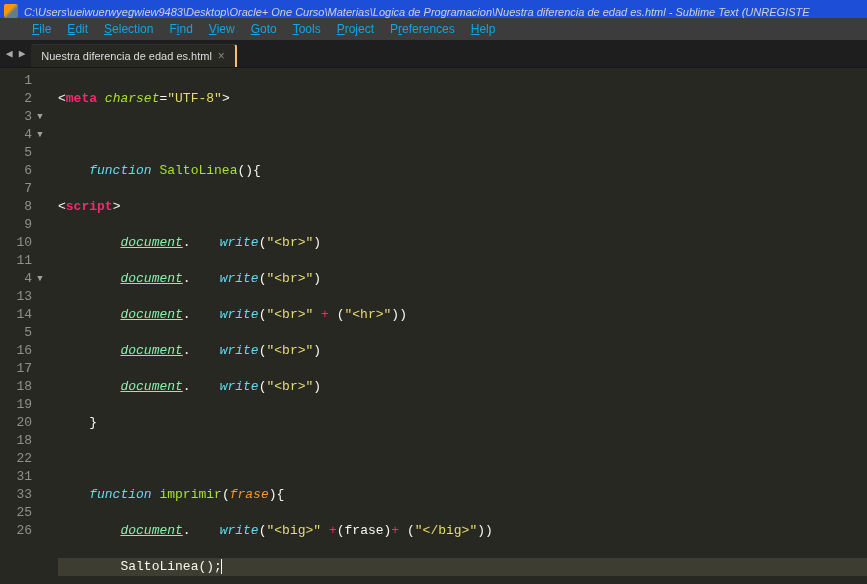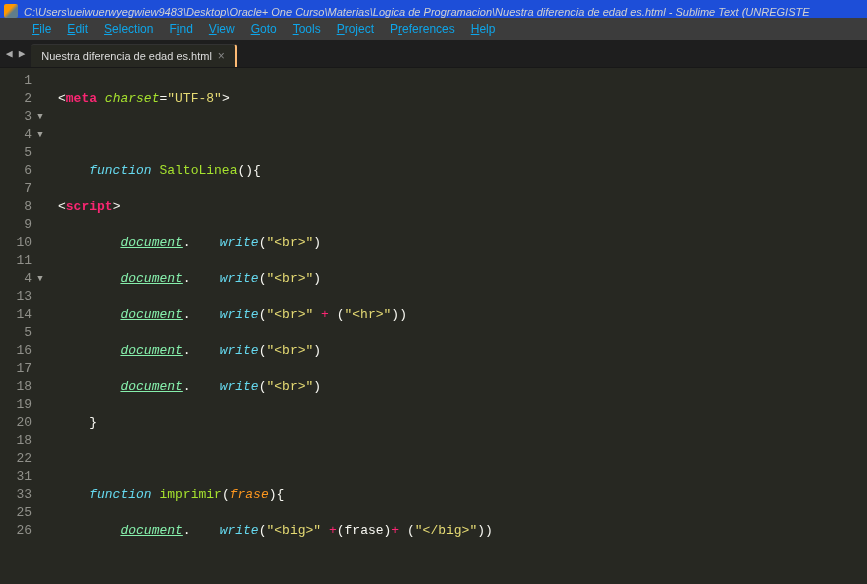--- a/index.html
+++ b/index.html
@@ -269,20 +269,21 @@
 <div class="line"><span class="t-punc">&lt;</span><span class="t-tag">script</span><span class="t-punc">&gt;</span></div>
 <div class="line"><span>        </span><span class="t-obj">document</span><span class="t-punc">.</span><span class="t-kw">write</span><span class="t-punc">(</span><span class="t-str">"&lt;br&gt;"</span><span class="t-punc">)</span></div>
 <div class="line"><span>        </span><span class="t-obj">document</span><span class="t-punc">.</span><span class="t-kw">write</span><span class="t-punc">(</span><span class="t-str">"&lt;br&gt;"</span><span class="t-punc">)</span></div>
 <div class="line"><span>        </span><span class="t-obj">document</span><span class="t-punc">.</span><span class="t-kw">write</span><span class="t-punc">(</span><span class="t-str">"&lt;br&gt;"</span><span class="t-op"> + </span><span class="t-punc">(</span><span class="t-str">"&lt;hr&gt;"</span><span class="t-punc">)</span><span class="t-punc">)</span></div>
 <div class="line"><span>        </span><span class="t-obj">document</span><span class="t-punc">.</span><span class="t-kw">write</span><span class="t-punc">(</span><span class="t-str">"&lt;br&gt;"</span><span class="t-punc">)</span></div>
 <div class="line"><span>        </span><span class="t-obj">document</span><span class="t-punc">.</span><span class="t-kw">write</span><span class="t-punc">(</span><span class="t-str">"&lt;br&gt;"</span><span class="t-punc">)</span></div>
 <div class="line"><span>    </span><span class="t-punc">}</span></div>
 <div class="line"></div>
 <div class="line"><span>    </span><span class="t-storage">function</span><span> </span><span class="t-fn">imprimir</span><span class="t-punc">(</span><span class="t-param">frase</span><span class="t-punc">)</span><span class="t-punc">{</span></div>
 <div class="line"><span>        </span><span class="t-obj">document</span><span class="t-punc">.</span><span class="t-kw">write</span><span class="t-punc">(</span><span class="t-str">"&lt;big&gt;" </span><span class="t-op">+</span><span class="t-punc">(</span><span class="t-plain">frase</span><span class="t-punc">)</span><span class="t-op">+</span><span> </span><span class="t-punc">(</span><span class="t-str">"&lt;/big&gt;"</span><span class="t-punc">)</span><span class="t-punc">)</span></div>
+<div class="line hl"><span>        </span><span class="t-plain">SaltoLinea</span><span class="t-punc">(</span><span class="t-punc">)</span><span class="t-punc">;</span><span class="cursor"></span></div>
 
 
 
 
 
 
 
 
 
 

